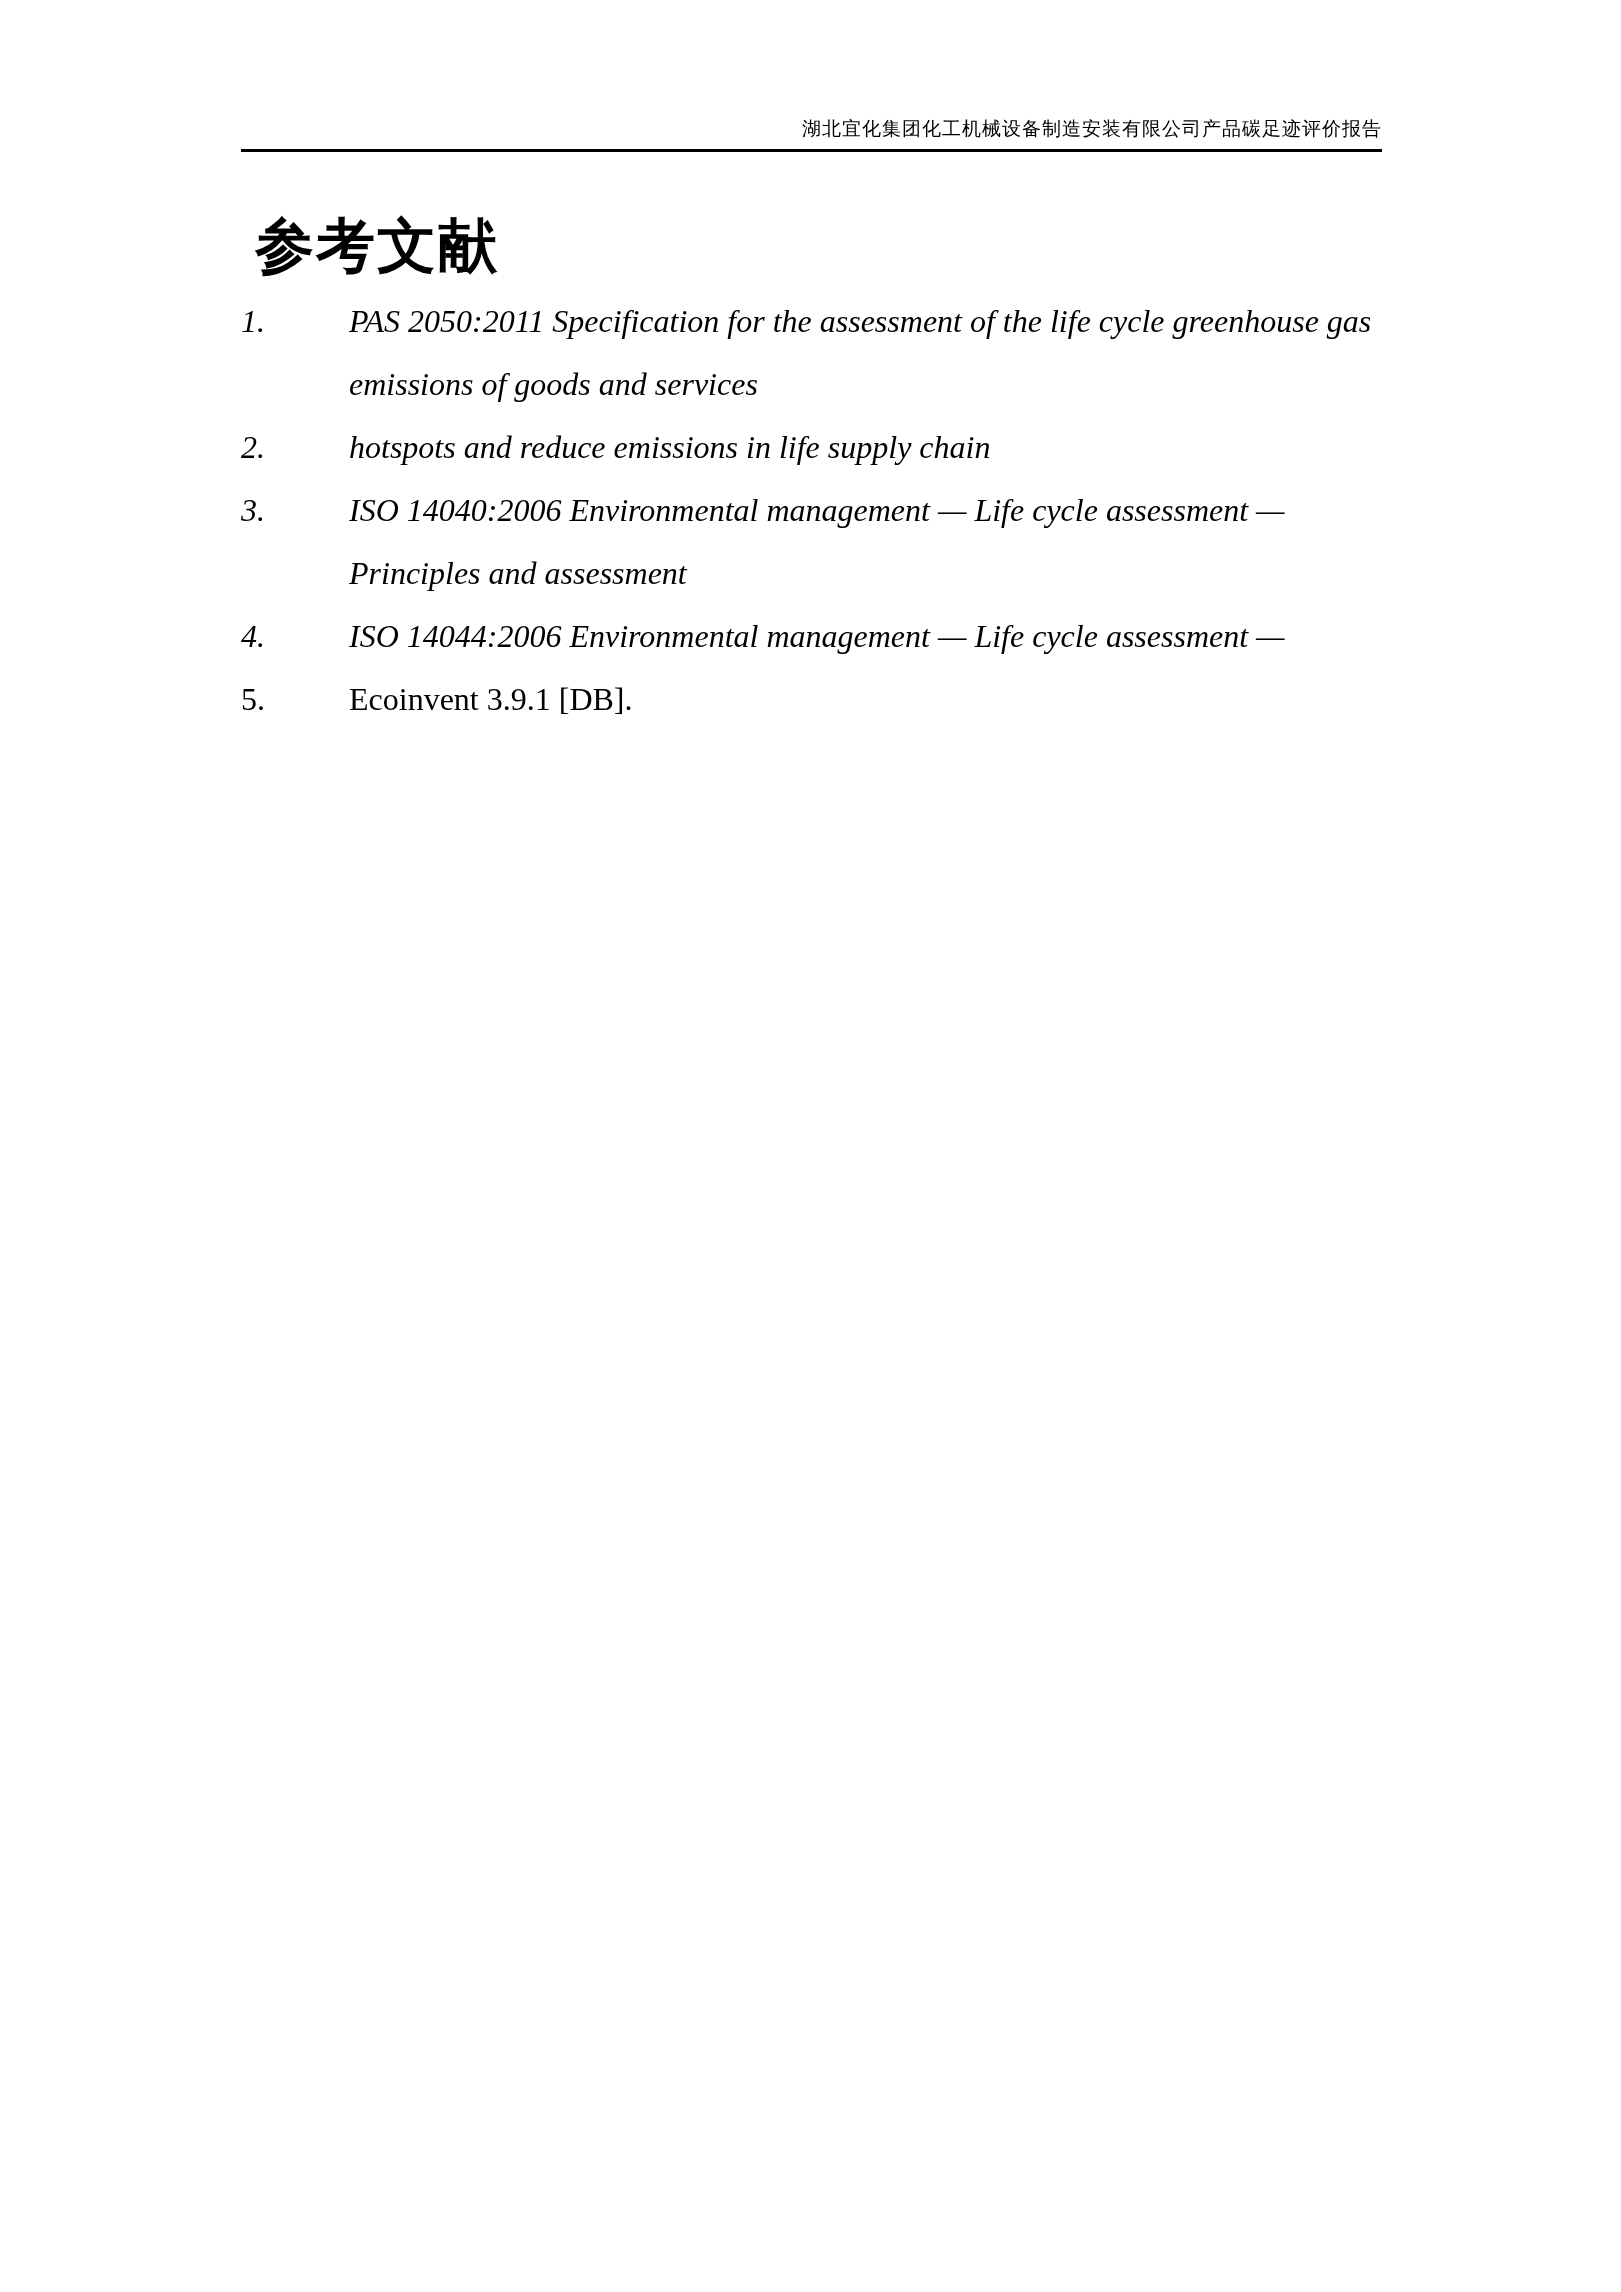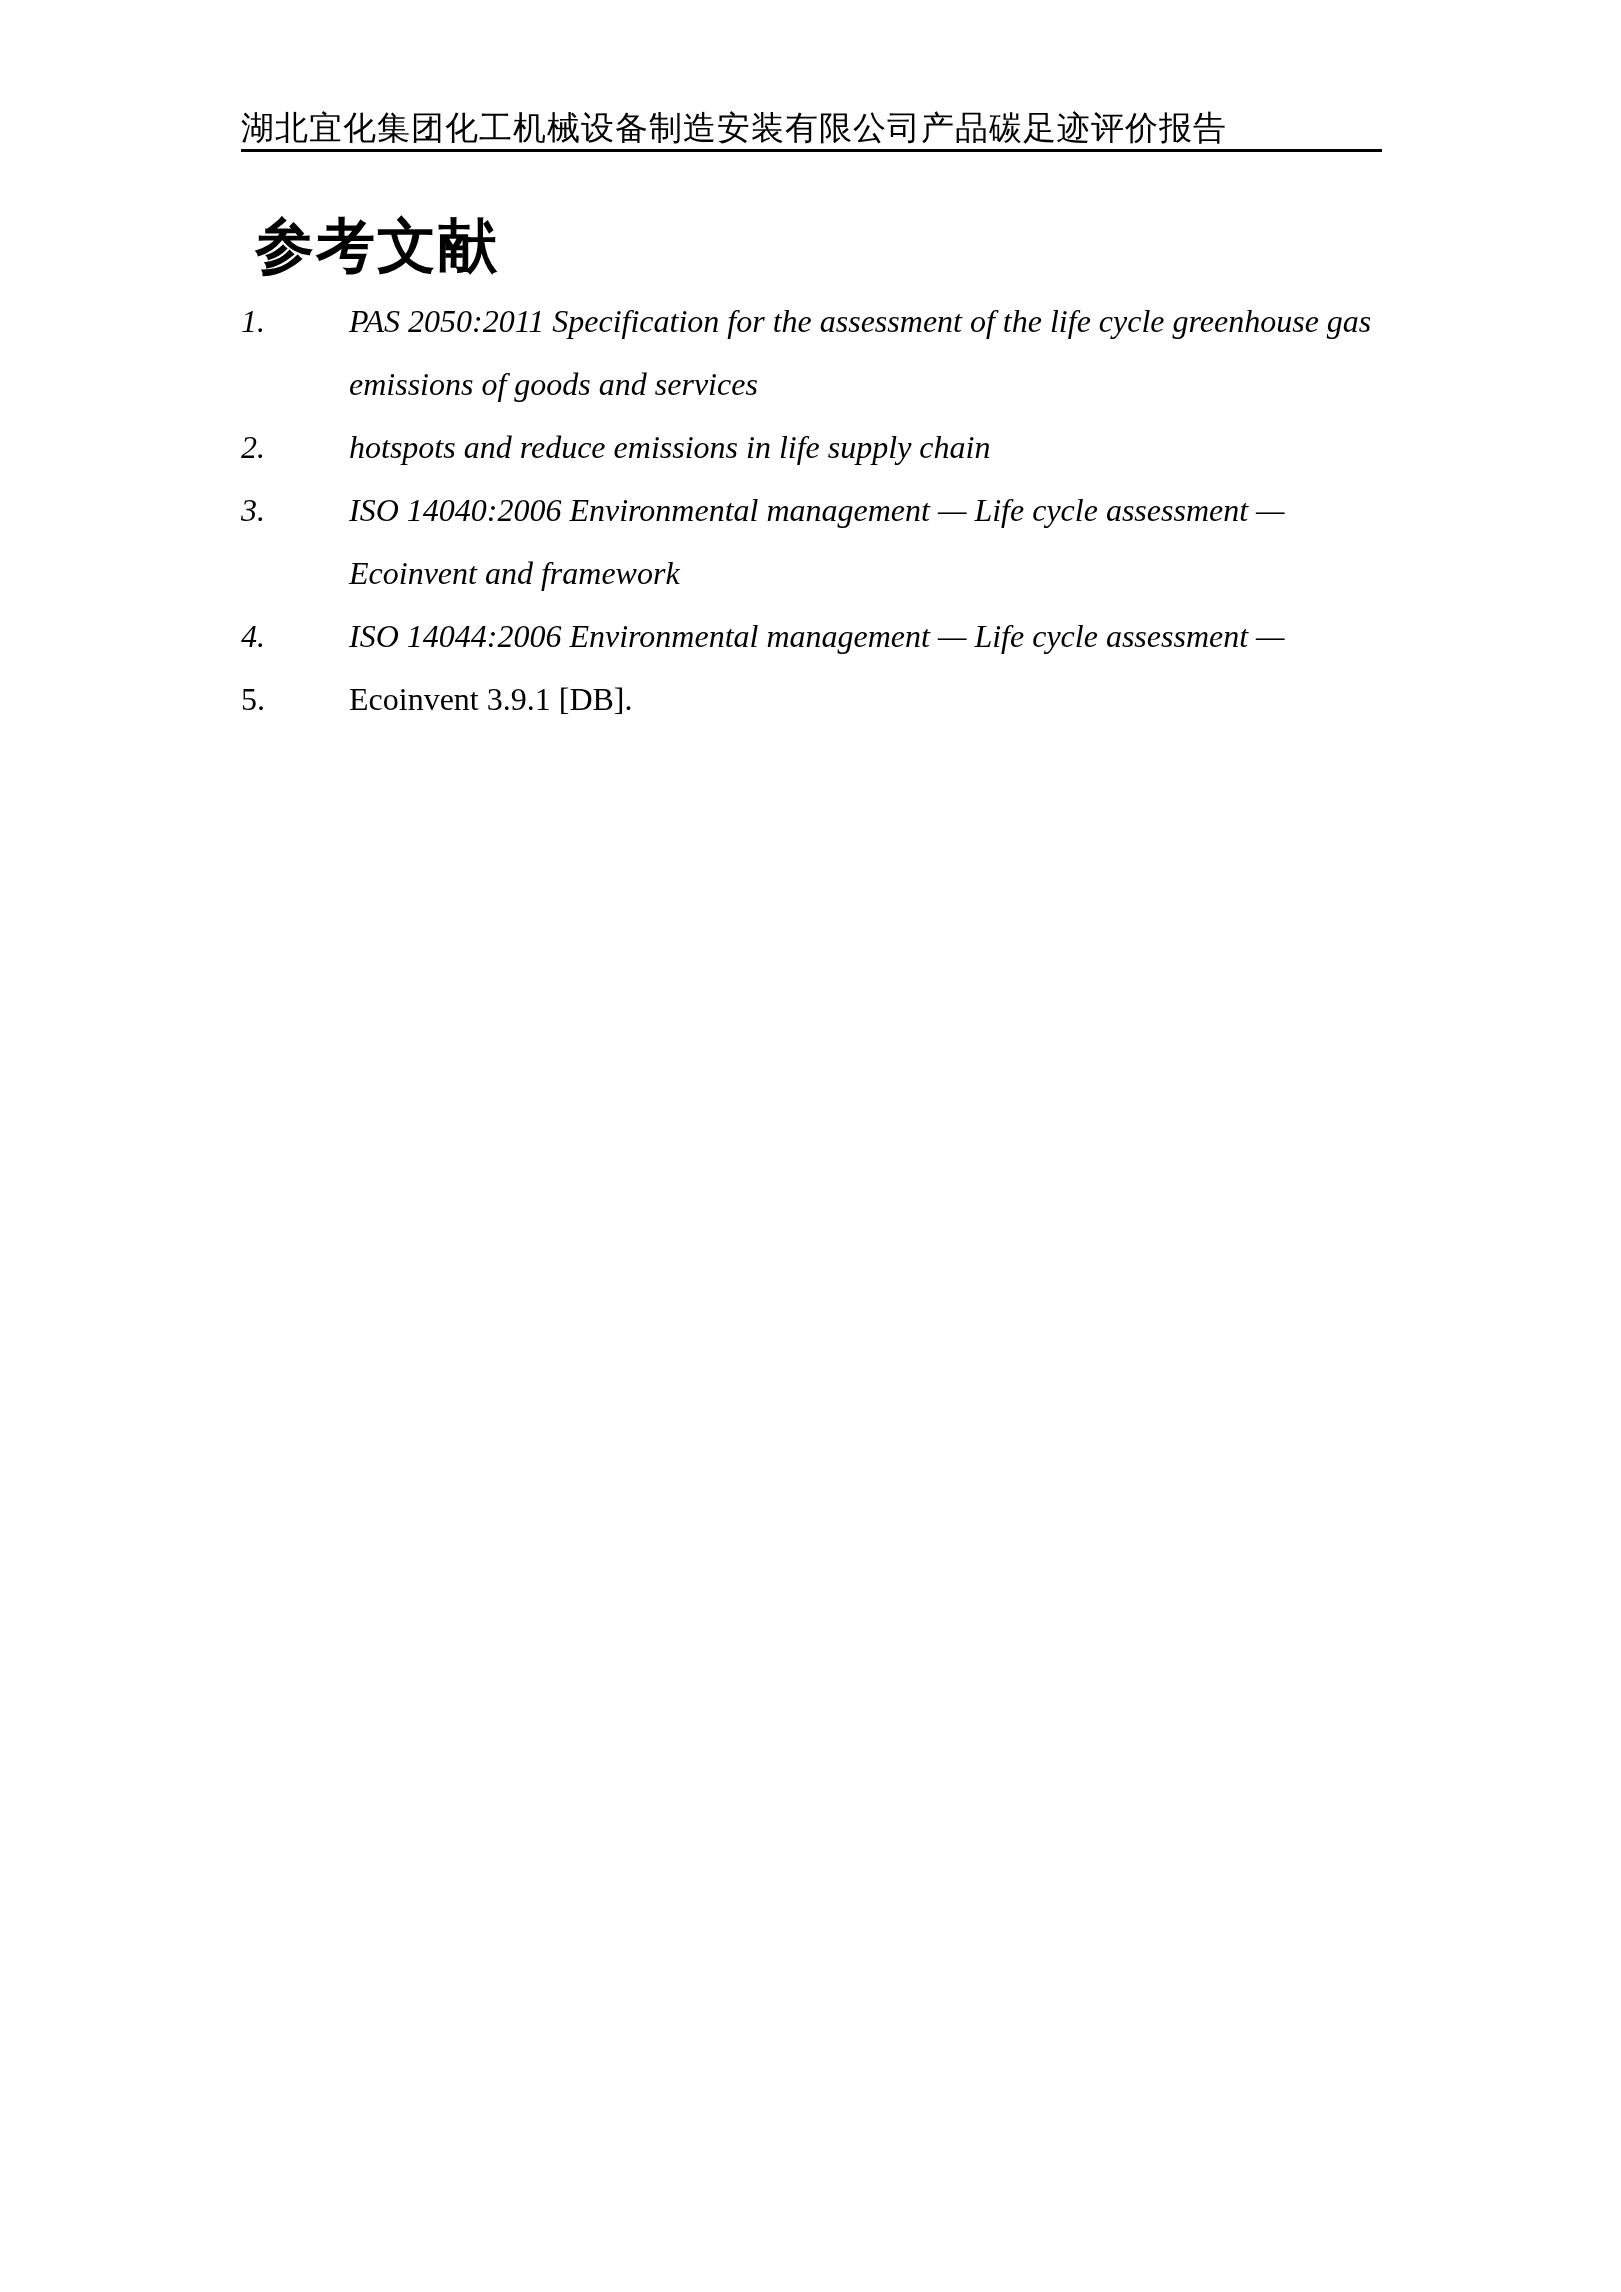--- a/index.html
+++ b/index.html
@@ -15,22 +15,22 @@
     overflow: hidden;
     color: #000000;
     font-family: "Liberation Serif", "DejaVu Serif", serif;
   }
   
   .header {
     position: absolute;
     left: 241px;
     top: 110px;
     width: 1141px;
-    text-align: left;
-    font-size: 33px;
+    text-align: right;
+    font-size: 19px;
     line-height: 37px;
     padding-bottom: 2px;
     border-bottom: 3.9px solid #000000;
     letter-spacing: 1px;
   }
   
   .title {
     position: absolute;
     left: 243px;
     top: 202px;
@@ -112,21 +112,21 @@
       <span class="ref-num">2.</span>
       <div class="ref-lines">
         <div class="ref-line">hotspots and reduce emissions in life supply chain</div>
       </div>
     </li>
 
     <li class="ref-item">
       <span class="ref-num">3.</span>
       <div class="ref-lines">
         <div class="ref-line">ISO 14040:2006 Environmental management — Life cycle assessment —</div>
-        <div class="ref-line">Ecoinvent and framework</div>
+        <div class="ref-line">Principles and assessment</div>
       </div>
     </li>
 
     <li class="ref-item">
       <span class="ref-num">4.</span>
       <div class="ref-lines">
         <div class="ref-line">ISO 14044:2006 Environmental management — Life cycle assessment —</div>
       </div>
     </li>
 

